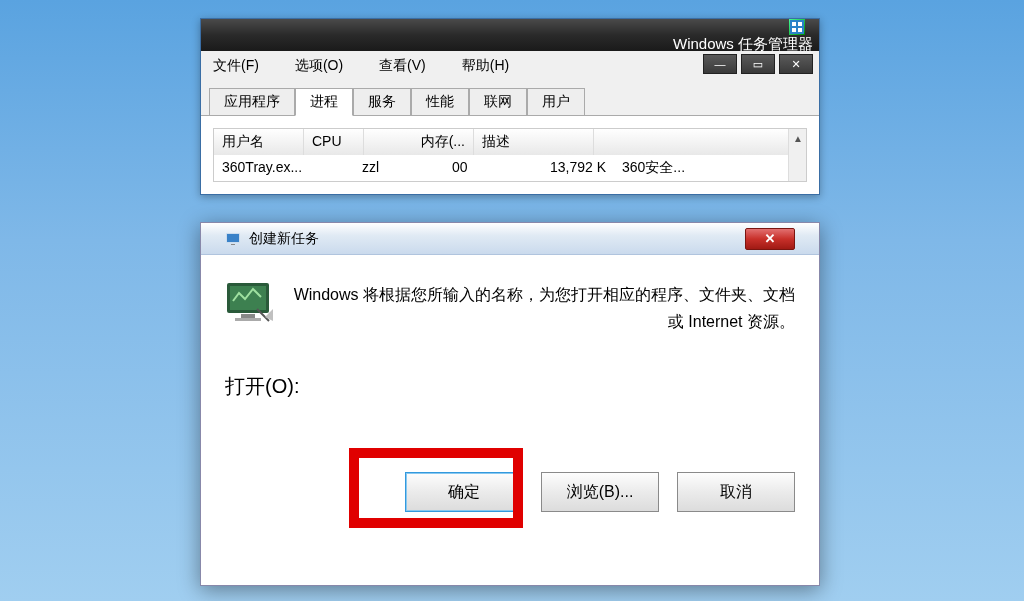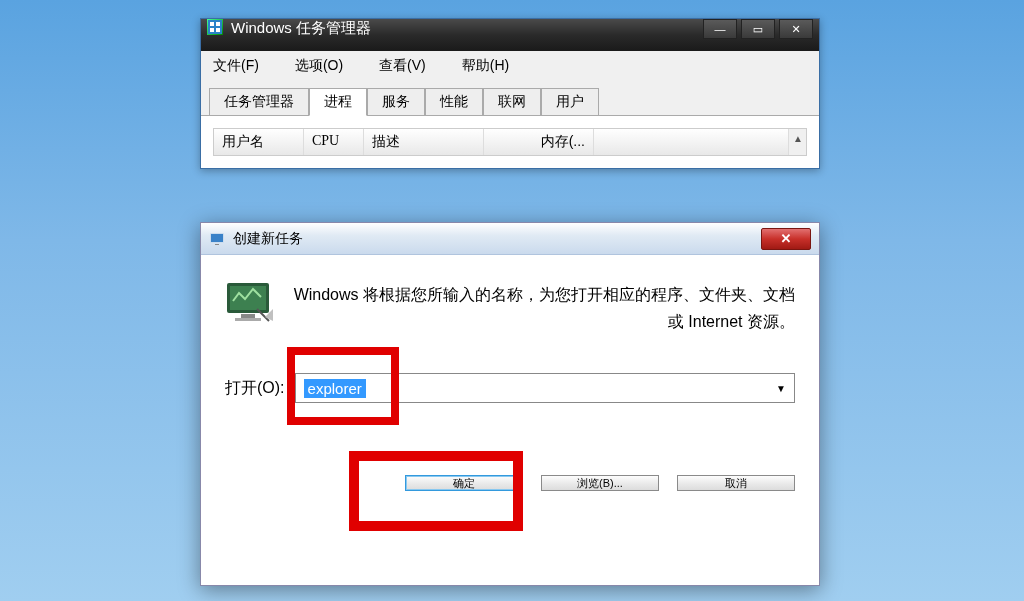--- a/index.html
+++ b/index.html
@@ -21,23 +21,24 @@
   width: 620px;
   background: #fff;
   border: 1px solid #3a6ea5;
   box-shadow: 0 2px 8px rgba(0,0,0,0.3);
 }
 
 .titlebar {
   height: 32px;
   background: linear-gradient(180deg, #4a4a4a 0%, #2a2a2a 50%, #1a1a1a 100%);
   display: flex;
-  align-items: flex-start;
+  align-items: flex-end;
   padding: 0 6px;
   color: #fff;
+  flex-direction: column;
 }
 .titlebar-icon {
   width: 16px;
   height: 16px;
   margin-right: 8px;
   background: linear-gradient(135deg, #4f9 0%, #080 100%);
   display: flex;
   align-items: center;
   justify-content: center;
   font-size: 10px;
@@ -102,21 +103,21 @@
   font-size: 14px;
 }
 .trow { display: flex; }
 .td {
   padding: 4px 8px;
   font-size: 14px;
   white-space: nowrap;
 }
 .col-img { width: 140px; }
 .col-user { width: 90px; }
-.col-cpu { width: 60px; font-family: Liberation Serif, serif; }
+.col-cpu { width: 60px; font-family: Liberation Sans, sans-serif; }
 .col-mem { width: 110px; text-align: right; }
 .col-desc { width: 120px; }
 .scroll-up {
   position: absolute;
   right: 0; top: 0;
   width: 18px;
   height: 100%;
   background: #f0f0f0;
   border-left: 1px solid #ddd;
 }
@@ -135,21 +136,21 @@
   height: 364px;
   background: #fff;
   border: 1px solid #88a;
   box-shadow: 0 4px 20px rgba(0,0,0,0.4);
 }
 .rundlg-titlebar {
   height: 32px;
   background: linear-gradient(180deg, #fff 0%, #e0eaf4 40%, #cadaed 100%);
   display: flex;
   align-items: center;
-  padding: 0 8px;
+  padding: 0 24px;
   border-bottom: 1px solid #b0c4de;
 }
 .rundlg-icon {
   width: 16px; height: 16px;
   margin-right: 8px;
   display: inline-flex;
 }
 .rundlg-title { flex: 1; font-size: 14px; color: #000; }
 .closebtn {
   width: 50px;
@@ -174,21 +175,21 @@
   width: 50px; height: 42px; flex-shrink: 0;
 }
 .run-text { font-size: 16px; line-height: 1.7; color: #000; }
 
 .run-row2 {
   display: flex;
   align-items: center;
   margin-top: 38px;
   gap: 10px;
 }
-.open-label { font-size: 16px; }
+.open-label { font-size: 20px; }
 .combo-wrap {
   position: relative;
   flex: 1;
 }
 .combo {
   width: 100%;
   height: 30px;
   border: 1px solid #888;
   padding: 0 8px;
   font-size: 15px;
@@ -215,27 +216,27 @@
 
 .btnrow {
   display: flex;
   justify-content: flex-end;
   gap: 18px;
   margin-top: 72px;
   position: relative;
 }
 .w7btn {
   width: 118px;
-  height: 16px;
+  height: 40px;
   border: 1px solid #8a8a8a;
   background: linear-gradient(180deg, #fdfdfd 0%, #ebebeb 50%, #dcdcdc 100%);
   display: flex;
   align-items: center;
   justify-content: center;
-  font-size: 11px;
+  font-size: 16px;
 }
 .w7btn.default {
   border: 1px solid #3399dd;
   box-shadow: inset 0 0 0 1px #88c8f0;
 }
 .red-highlight-ok {
   position: absolute;
   left: 124px;
   top: -24px;
   width: 174px;
@@ -267,35 +268,42 @@
   </div>
 
   <div class="menubar">
     <span class="menuitem">文件(F)</span>
     <span class="menuitem">选项(O)</span>
     <span class="menuitem">查看(V)</span>
     <span class="menuitem">帮助(H)</span>
   </div>
 
   <div class="tabstrip">
-    <div class="tab">任务管理器</div>
+    <div class="tab">应用程序</div>
     <div class="tab active">进程</div>
     <div class="tab">服务</div>
     <div class="tab">性能</div>
     <div class="tab">联网</div>
     <div class="tab">用户</div>
   </div>
 
   <div class="tabcontent">
     <div class="table-wrap">
       <div class="thead">
         <div class="th col-user">用户名</div>
         <div class="th col-cpu">CPU</div>
+        <div class="th col-mem">内存(...</div>
         <div class="th col-desc">描述</div>
-        <div class="th col-mem">内存(...</div>
+      </div>
+      <div class="trow">
+        <div class="td col-img">360Tray.ex...</div>
+        <div class="td col-user">zzl</div>
+        <div class="td col-cpu">00</div>
+        <div class="td col-mem">13,792 K</div>
+        <div class="td col-desc">360安全...</div>
       </div>
       <div class="scroll-up">
         <div class="scroll-arrow">▲</div>
       </div>
     </div>
   </div>
 </div>
 
 <div class="rundlg">
   <div class="rundlg-titlebar">
@@ -321,27 +329,20 @@
           <rect x="10" y="37" width="26" height="3" fill="#aaa"></rect>
           <path d="M32 28 L44 40" stroke="#555" stroke-width="2"></path>
           <path d="M40 36 L48 28 L48 40 Z" fill="#c0c0c0"></path>
         </svg>
       </div>
       <div class="run-text">Windows 将根据您所输入的名称，为您打开相应的程序、文件夹、文档或 Internet 资源。</div>
     </div>
 
     <div class="run-row2">
       <span class="open-label">打开(O):</span>
-      <div class="combo-wrap">
-        <div class="combo">
-          <span class="combo-val">explorer</span>
-          <span class="combo-arrow">▼</span>
-        </div>
-        <div class="red-highlight-input"></div>
-      </div>
     </div>
 
     <div class="btnrow">
       <div class="w7btn default">确定</div>
       <div class="w7btn">浏览(B)...</div>
       <div class="w7btn">取消</div>
       <div class="red-highlight-ok"></div>
     </div>
   </div>
 </div>

